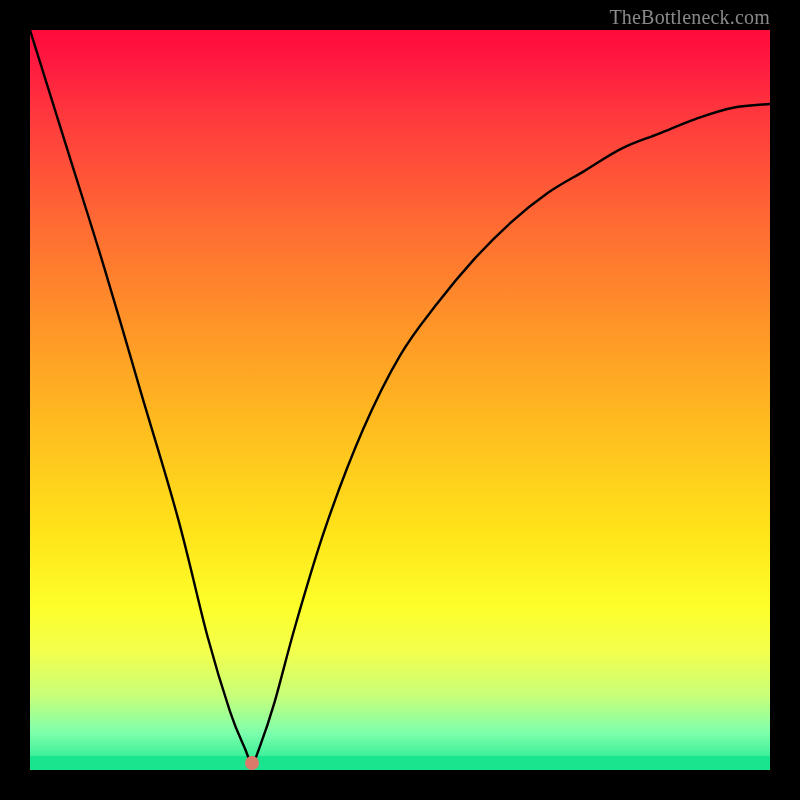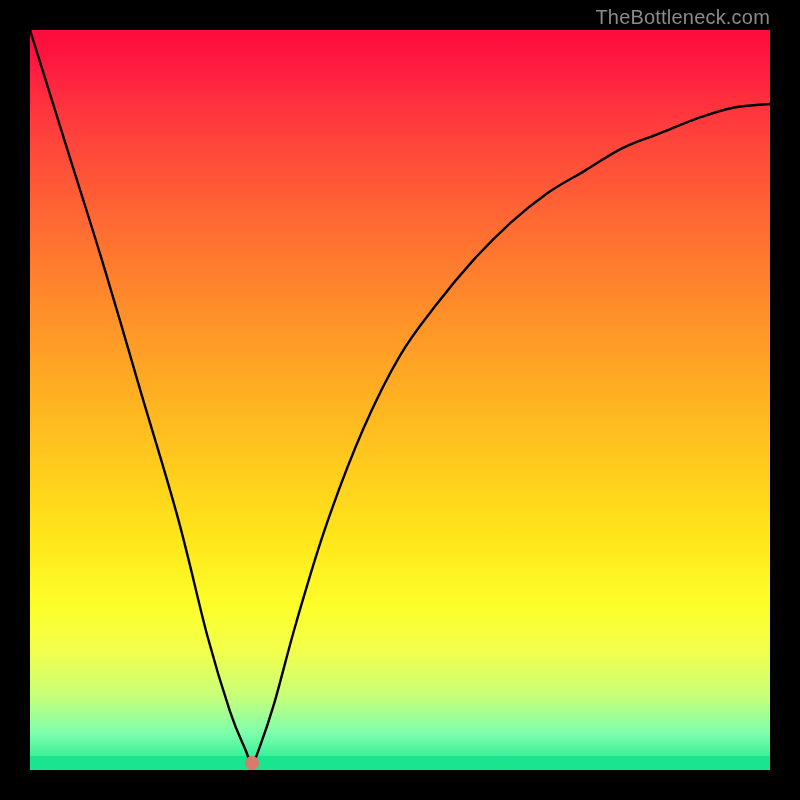--- a/index.html
+++ b/index.html
@@ -49,20 +49,21 @@
     background: #18e58e;
   }
   .watermark {
     position: absolute;
     top: 6px;
     right: 30px;
     color: #8a8a8a;
     font-size: 20px;
     font-weight: 500;
     letter-spacing: 0.2px;
+    font-family: Liberation Serif, serif;
   }
   svg.curve {
     position: absolute;
     left: 0;
     top: 0;
     width: 740px;
     height: 740px;
   }
   .dot {
     position: absolute;

